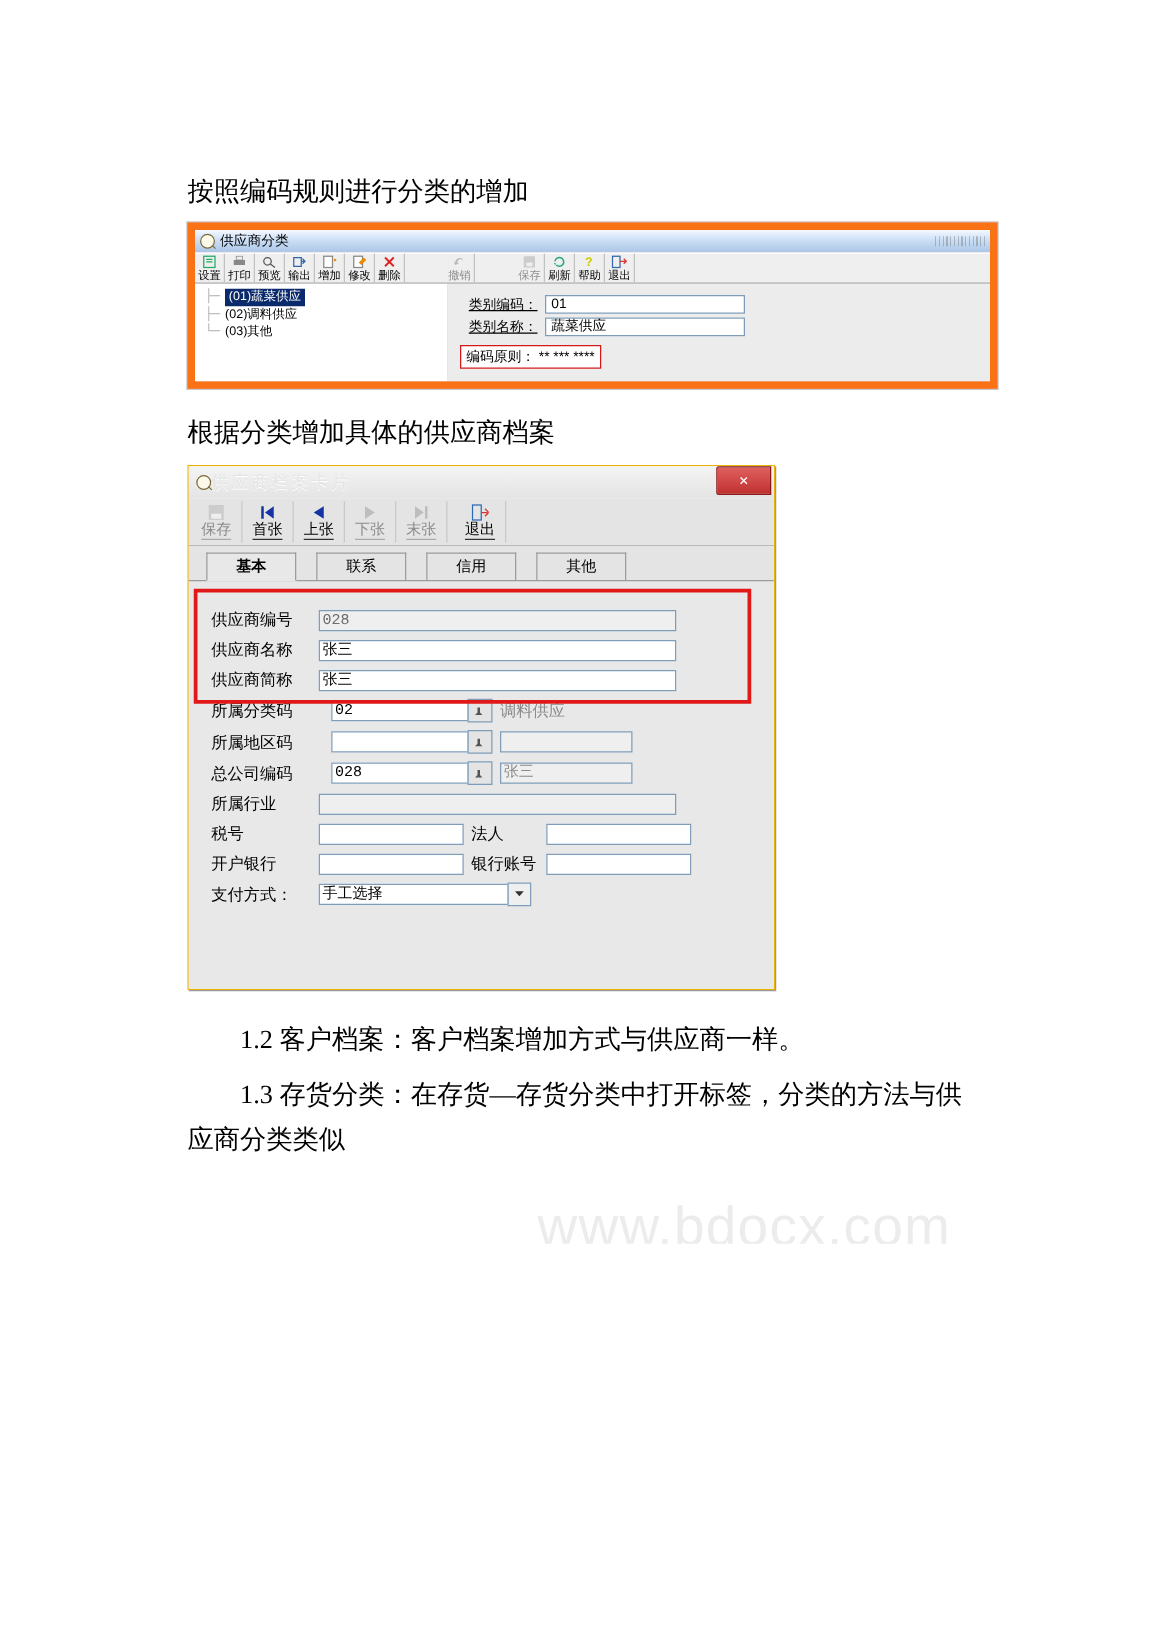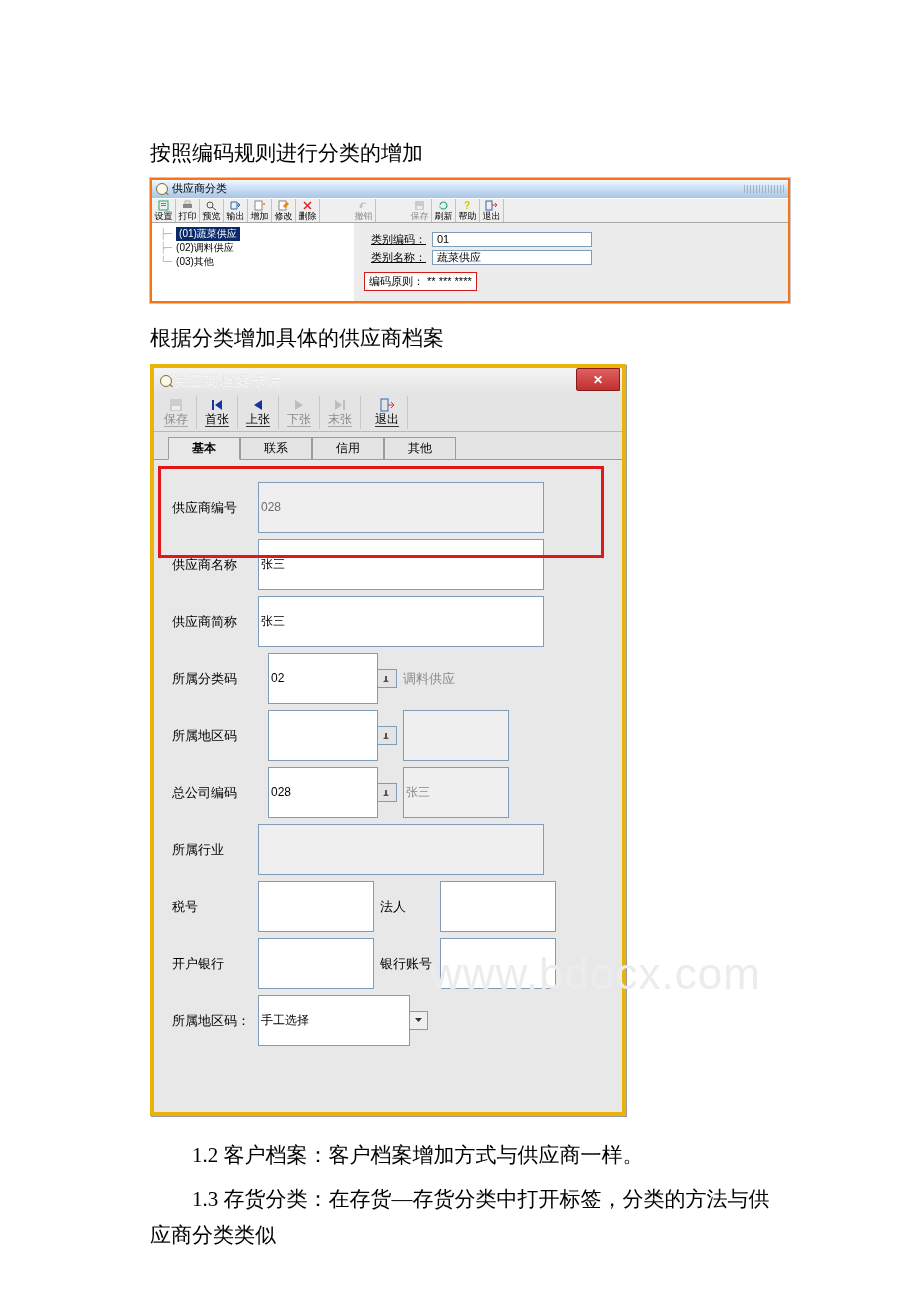--- a/index.html
+++ b/index.html
@@ -22,21 +22,21 @@
     font-family: Arial, sans-serif;
     letter-spacing: 1px;
     pointer-events: none;
     user-select: none;
     z-index: 2;
   }
 
   
   .win1 {
     width: 636px;
-    border: 2px solid #f97316;
+    border: 6px solid #f97316;
     background: #fca5a5;
     font-family: "Microsoft YaHei", "SimSun", sans-serif;
     font-size: 11px;
     color: #000;
     box-shadow: 0 0 0 1px #c8c8c8;
   }
   .win1-title {
     height: 18px;
     background: linear-gradient(#f4f9ff, #cfe2f7 40%, #a9c5e6);
     display: flex;
@@ -125,22 +125,22 @@
     background: #fff;
     border: 1px solid #d41919;
     color: #000;
     font-size: 11px;
   }
 
   
   .win2 {
     width: 468px;
     margin-top: 8px;
-    border: 4px solid #eab308;
-    font-family: Liberation Sans, sans-serif;
+    border: 1px solid #eab308;
+    font-family: Liberation Mono, monospace;
     font-size: 12px;
     box-shadow: 1px 1px 0 #9a9a9a;
   }
   .win2-title {
     height: 26px;
     display: flex;
     align-items: center;
     background: linear-gradient(#f4f4f4,#e4e4e4);
     padding: 0 0 0 6px;
     position: relative;
@@ -172,21 +172,21 @@
     font-size: 12px;
   }
   .navbtn.disabled { color: #8b8b8b; }
   .navbtn .nav-ico { height: 14px; display:flex; align-items:center; justify-content:center; }
   .navbtn .nav-lab { border-bottom: 1px solid #333; font-size: 12px; line-height: 14px; }
   .navbtn.disabled .nav-lab { border-bottom-color: #aaa; }
   .tabbar {
     background: #e4e4e4;
     padding: 4px 6px 0 14px;
     display: flex;
-    gap: 0;
+    gap: 16px;
   }
   .tab {
     width: 70px;
     text-align: center;
     font-size: 12px;
     padding: 2px 0;
     background: #e4e4e4;
     border: 1px solid #9c9c9c;
     border-bottom: none;
     margin-right: 0;
@@ -206,21 +206,21 @@
     position: relative;
   }
   .frow { display: flex; align-items: center; margin: 6px 0; font-size: 13px; }
   .frow .flab { width: 86px; }
   .flab2 { width: 60px; margin-left: 6px; }
   .tinput {
     background: #fff;
     border: 1px solid #7f9db9;
     height: 15px;
     font-size: 12px;
-    padding: 17px 2px;
+    padding: 0 2px;
     line-height: 15px;
   }
   .tinput.ro { background: #efefef; color: #6b6b6b; }
   .w-long { width: 280px; }
   .w-mid { width: 110px; }
   .w-mid2 { width: 104px; margin-left: 10px; }
   .w-mid3 { width: 100px; }
   .w-sel { width: 146px; }
   .picker {
     width: 18px; height: 17px;
@@ -507,21 +507,21 @@
           <span class="flab2">法人</span>
           <span class="tinput w-mid"></span>
         </div>
         <div class="frow">
           <span class="flab">开户银行</span>
           <span class="tinput w-mid"></span>
           <span class="flab2">银行账号</span>
           <span class="tinput w-mid"></span>
         </div>
         <div class="frow">
-          <span class="flab">所属地区码：</span>
+          <span class="flab">支付方式：</span>
           <span class="tinput w-sel">手工选择</span>
           <span class="dd-tri">
             <svg width="9" height="9" viewBox="0 0 9 9">
                 <path d="M1 2l3.5 4L8 2z" fill="#333"></path>
               </svg>
           </span>
         </div>
       </div>
     </div>
   </div>

